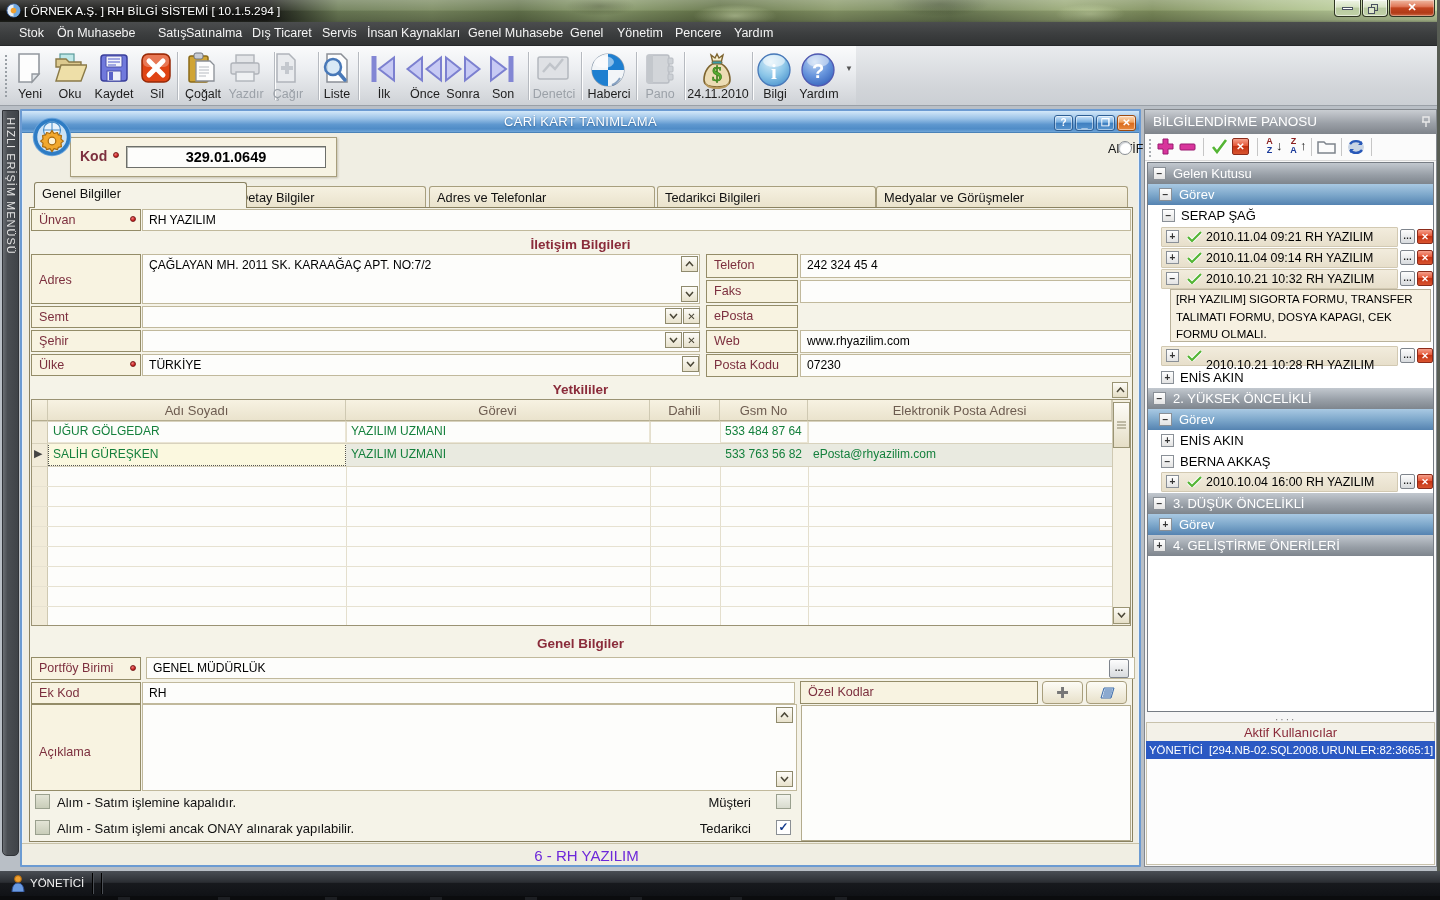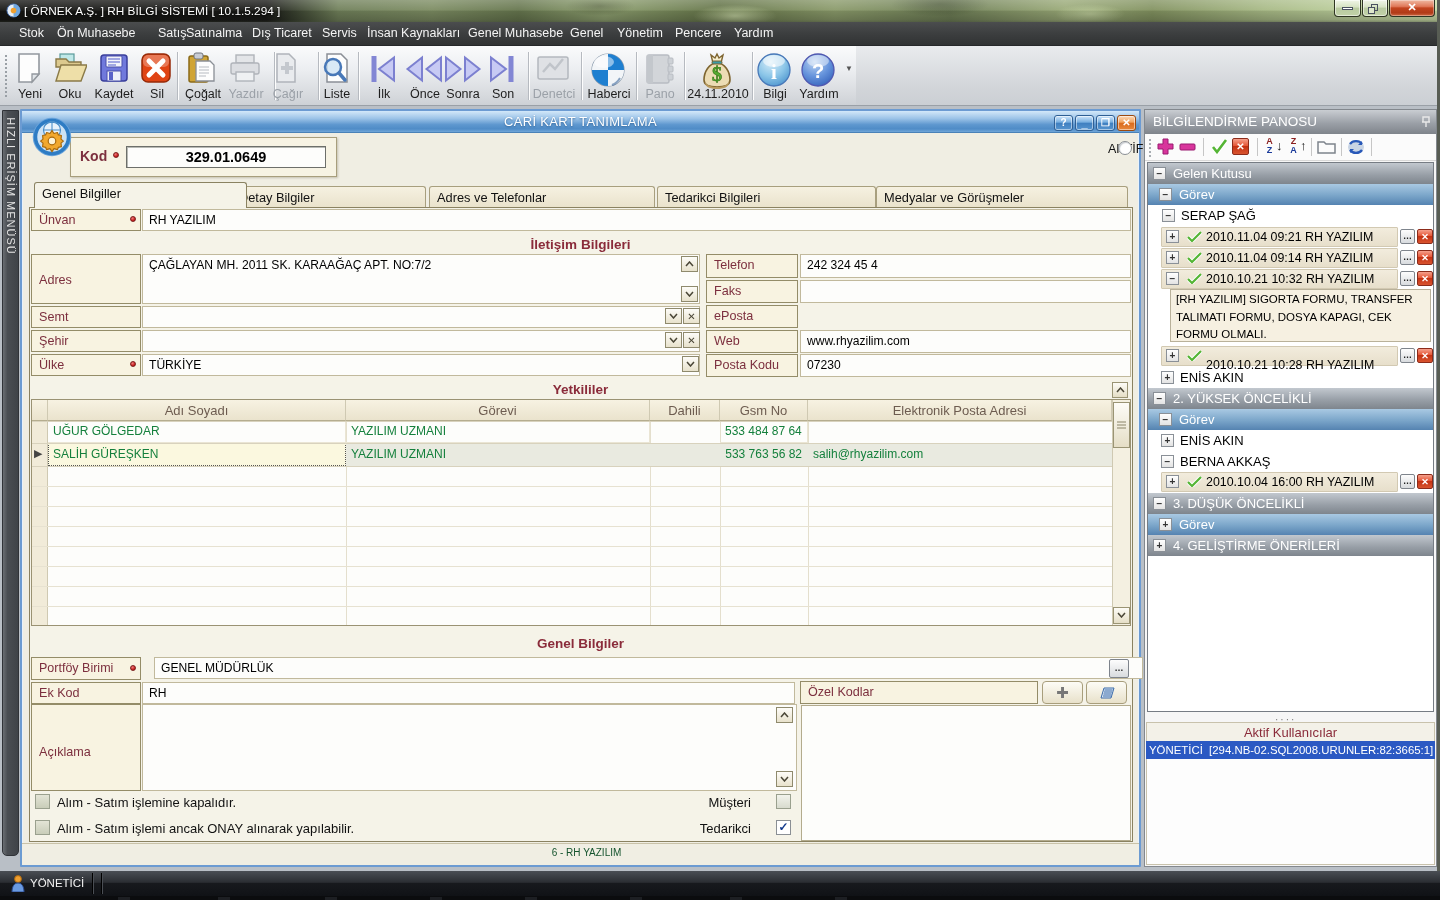--- a/index.html
+++ b/index.html
@@ -334,21 +334,21 @@
  <div class="a" style="left:18px;top:235px;width:1064px;height:23px;background:#e9eae0"></div>
  <div class="a" style="left:18px;top:235px;width:298px;height:23px;background:#fbf8df;border:1px dotted #555"></div>
  <div class="a" style="left:4px;top:239px;font-size:11px;color:#444">▶</div>
 
  <div class="gc" style="left:18px;top:213px;width:298px;height:22px">UĞUR GÖLGEDAR</div>
  <div class="gc" style="left:316px;top:213px;width:304px;height:22px">YAZILIM UZMANI</div>
  <div class="gc" style="left:690px;top:213px;width:88px;height:22px;text-align:right;padding-right:6px">533 484 87 64</div>
  <div class="gc" style="left:18px;top:236px;width:298px;height:22px;border:none">SALİH GÜREŞKEN</div>
  <div class="gc" style="left:316px;top:236px;width:304px;height:22px;border:none">YAZILIM UZMANI</div>
  <div class="gc" style="left:690px;top:236px;width:88px;height:22px;text-align:right;padding-right:6px;border:none">533 763 56 82</div>
- <div class="gc" style="left:778px;top:236px;width:304px;height:22px;border:none">salih@rhyazilim.com</div>
+ <div class="gc" style="left:778px;top:236px;width:304px;height:22px;border:none">ePosta@rhyazilim.com</div>
 
  <div class="a" style="left:2px;top:213px;width:1080px;height:1px;background:#d8d2bd"></div>
  <div class="a" style="left:2px;top:235px;width:1080px;height:1px;background:#d8d2bd"></div>
  <div class="a" style="left:2px;top:258px;width:1080px;height:1px;background:#d8d2bd"></div>
  <div class="a" style="left:2px;top:278px;width:1080px;height:1px;background:#e7e2d1"></div>
  <div class="a" style="left:2px;top:298px;width:1080px;height:1px;background:#e7e2d1"></div>
  <div class="a" style="left:2px;top:318px;width:1080px;height:1px;background:#e7e2d1"></div>
  <div class="a" style="left:2px;top:338px;width:1080px;height:1px;background:#e7e2d1"></div>
  <div class="a" style="left:2px;top:358px;width:1080px;height:1px;background:#e7e2d1"></div>
  <div class="a" style="left:2px;top:378px;width:1080px;height:1px;background:#e7e2d1"></div>
@@ -361,21 +361,21 @@
  <div class="sbtn" style="left:1083px;top:194px;height:46px;width:17px"><svg width="9" height="8" viewBox="0 0 9 8" style="margin-top:18px">
           <path d="M0 1h9M0 4h9M0 7h9" stroke="#8a8468" stroke-width="1"></path>
         </svg></div>
  <div class="sbtn" style="left:1083px;top:399px;height:17px;width:17px;line-height:15px"><svg width="9" height="6" viewBox="0 0 9 6" style="margin-top:4px">
           <path d="M1 1l3.5 4L8 1" stroke="#4a4636" stroke-width="1.5" fill="none"></path>
         </svg></div>
 
  <div class="hd" style="left:0;top:428px;width:1101px">Genel Bilgiler</div>
  <div class="lbl" style="left:1px;top:449px;width:110px;height:23px;font-size:12.5px">Portföy Birimi</div>
  <div class="dot" style="left:100px;top:457px"></div>
- <div class="fld" style="left:124px;top:449px;width:989px;height:22px">GENEL MÜDÜRLÜK</div>
+ <div class="fld" style="left:116px;top:449px;width:989px;height:22px">GENEL MÜDÜRLÜK</div>
  <div class="dotbtn" style="left:1079px;top:451px;width:20px;height:19px;line-height:16px">…</div>
  <div class="lbl" style="left:1px;top:474px;width:110px;height:22px">Ek Kod</div>
  <div class="fld" style="left:112px;top:474px;width:653px;height:22px">RH</div>
  <div class="lbl" style="left:770px;top:473px;width:238px;height:23px">Özel Kodlar</div>
  <div class="a" style="left:1012px;top:473px;width:41px;height:23px;border:1px solid #a89e7c;border-radius:4px;background:linear-gradient(#fdfcf6,#e8e1ca);text-align:center;color:#777;font-size:15px;line-height:21px">✚</div>
  <div class="a" style="left:1056px;top:473px;width:41px;height:23px;border:1px solid #a89e7c;border-radius:4px;background:linear-gradient(#fdfcf6,#e8e1ca);text-align:center"><svg width="18" height="16" viewBox="0 0 18 16" style="margin-top:3px">
           <path d="M3 13L6 3h10l-3 10z" fill="#dce8f4" stroke="#3a6aaa"></path>
           <path d="M6.5 5h8M6 7h8M5.5 9h8M5 11h8" stroke="#3a6aaa" stroke-width="1"></path>
         </svg></div>
  <div class="lbl" style="left:1px;top:496px;width:110px;height:87px;padding-top:40px">Açıklama</div>
@@ -391,21 +391,21 @@
  <div class="a" style="left:5px;top:586px;width:15px;height:15px;background:linear-gradient(#e3e4d6,#c9cdb9);border:1px solid #9aa08e"></div>
  <div class="a" style="left:27px;top:587px;font-size:13px;color:#111">Alım - Satım işlemine kapalıdır.</div>
  <div class="a" style="left:640px;top:587px;width:81px;font-size:13px;color:#111;text-align:right">Müşteri</div>
  <div class="a" style="left:746px;top:586px;width:15px;height:15px;background:linear-gradient(#f2f3ec,#d8dbce);border:1px solid #9aa08e"></div>
  <div class="a" style="left:5px;top:612px;width:15px;height:15px;background:linear-gradient(#e3e4d6,#c9cdb9);border:1px solid #9aa08e"></div>
  <div class="a" style="left:27px;top:613px;font-size:13px;color:#111">Alım - Satım işlemi ancak ONAY alınarak yapılabilir.</div>
  <div class="a" style="left:640px;top:613px;width:81px;font-size:13px;color:#111;text-align:right">Tedarikci</div>
  <div class="a" style="left:746px;top:612px;width:15px;height:15px;background:#fff;border:1px solid #8a8f94;color:#123a8c;font-size:12px;font-weight:bold;line-height:13px;text-align:center">✓</div>
 </div>
 <div class="a" style="left:0px;top:732px;width:1117px;height:22px;border-top:1px solid #c9c2a8;background:#f0eee3"></div>
-<div class="a" style="left:0px;top:736px;width:1129px;text-align:center;color:#14532d;font-size:10px">6 - RH YAZILIM</div>
+<div class="a" style="left:0px;top:736px;width:1129px;text-align:center;color:#6d28d9;font-size:15px">6 - RH YAZILIM</div>
 </div>
 
 <div id="panel" class="a">
 <div id="phead" class="a">BİLGİLENDİRME PANOSU</div>
 <svg class="a" style="left:276px;top:6px" width="10" height="12" viewBox="0 0 10 12">
       <path d="M2 1h6v5H2zM1 6h8M5 6v5" stroke="#e8e8e8" stroke-width="1.4" fill="none"></path>
     </svg>
 <div id="ptool" class="a"></div>
 <div class="a" style="left:3px;top:28px;width:4px;height:20px;background-image:radial-gradient(circle,#a8adb2 1px,transparent 1.3px);background-size:4px 4px"></div>
 <svg class="a" style="left:12px;top:28px" width="17" height="17" viewBox="0 0 17 17">

